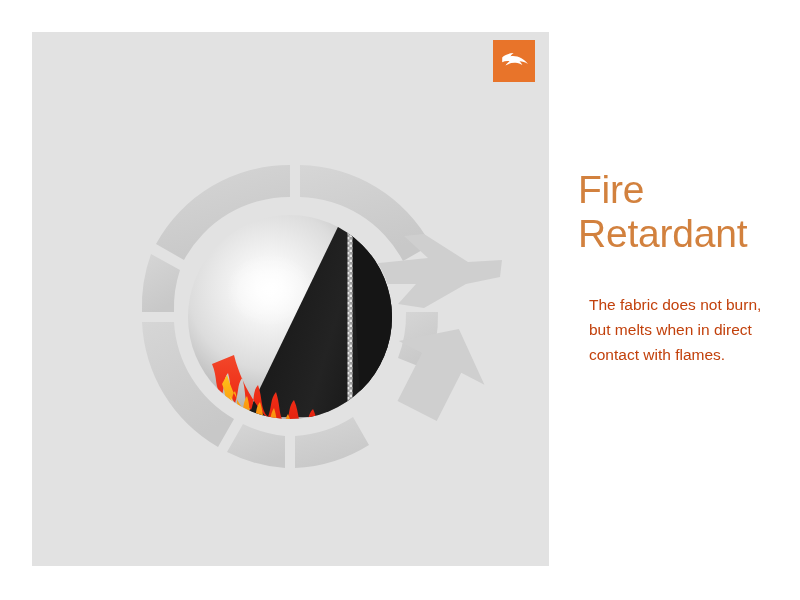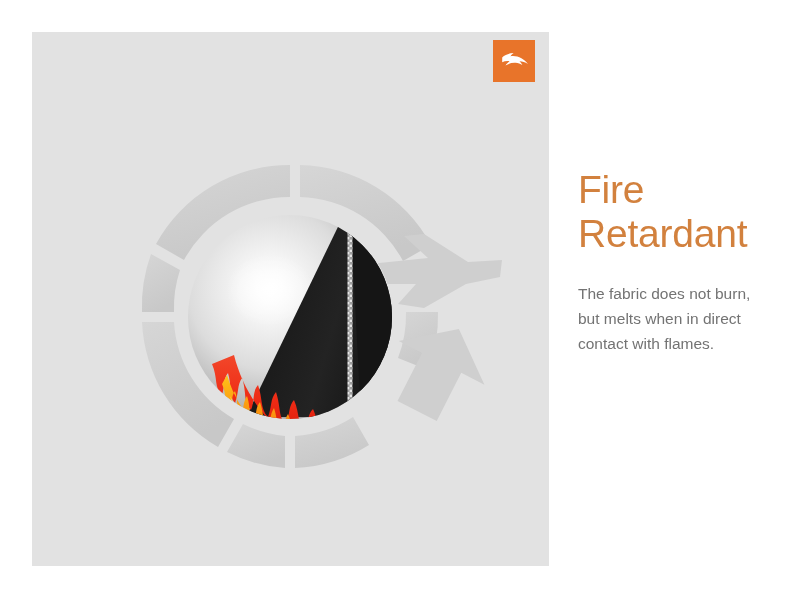--- a/index.html
+++ b/index.html
@@ -71,25 +71,25 @@
   .headline {
     color: #d2813e;
     font-size: 39px;
     font-weight: 300;
     line-height: 1.14;
     letter-spacing: -0.2px;
     margin: 0;
     white-space: pre-line;
   }
   .body-copy {
-    color: #737373;
+    color: #c2410c;
     font-size: 15.5px;
     font-weight: 400;
     line-height: 1.62;
-    margin: 0;
+    margin: 11px;
     padding-top: 24px;
     white-space: pre-line;
   }
 </style>
 </head>
 <body>
 
 <div class="slide">
 
   <div class="art-panel">

